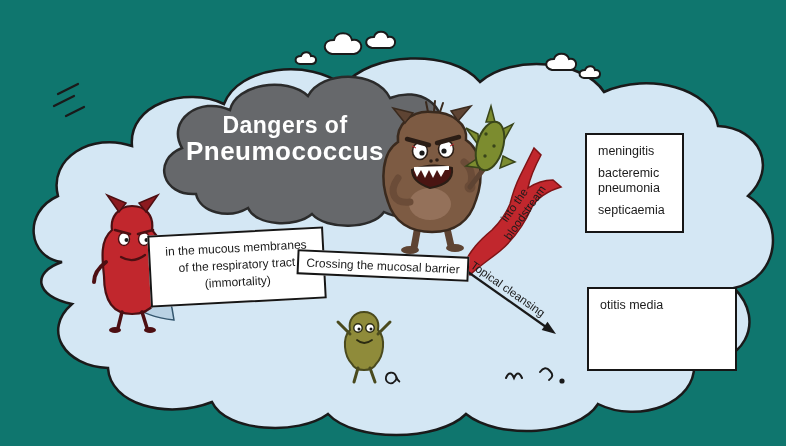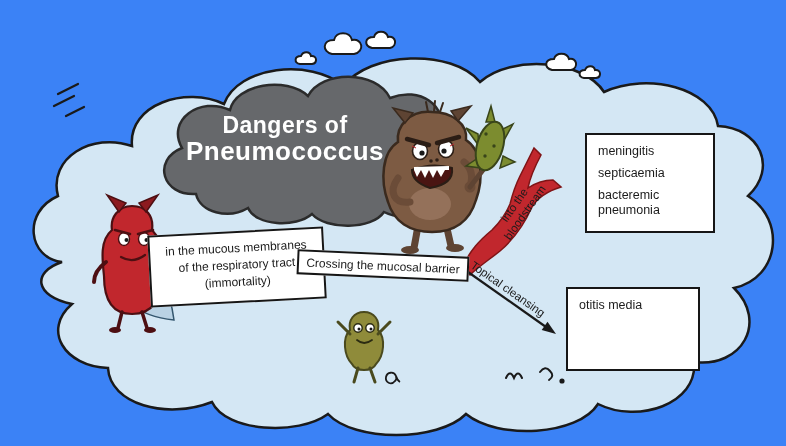--- a/index.html
+++ b/index.html
@@ -1,17 +1,17 @@
 <!DOCTYPE html>
 <html><head>
 <meta charset="utf-8">
 <style>
   html,body{margin:0;padding:0;background:#ffffff;}
   .stage{
-    position:relative;width:786px;height:446px;overflow:hidden;background:#3b82f6;
+    position:relative;width:786px;height:446px;overflow:hidden;background:#0f766e;
     font-family:"Liberation Sans",sans-serif;color:#1b1b1b;
   }
   .art{position:absolute;left:0;top:0;}
   .title{
     position:absolute;left:173px;top:112px;width:224px;text-align:center;
     color:#ffffff;font-weight:bold;letter-spacing:.5px;line-height:26px;
   }
   .title .t1{font-size:23px;display:block;}
   .title .t2{font-size:26px;display:block;}
   .box{
@@ -19,22 +19,22 @@
   }
   .left-box{
     left:149px;top:231px;width:176px;min-height:72px;padding:7px 4px;
     transform:rotate(-3deg);text-align:center;font-size:12px;line-height:17px;
   }
   .banner{
     left:297px;top:253px;width:172px;height:25px;transform:rotate(2.5deg);
     display:flex;align-items:center;justify-content:center;font-size:12px;
   }
   .disease-box{font-size:12.5px;line-height:15px;padding:9px 8px 6px 11px;}
-  .invasive-box{left:585px;top:133px;width:130px;min-height:82px;}
-  .local-box{left:566px;top:287px;width:134px;min-height:84px;}
+  .invasive-box{left:585px;top:133px;width:99px;min-height:82px;}
+  .local-box{left:587px;top:287px;width:150px;min-height:84px;}
   .disease{margin-bottom:7px;}
   .rot-label{position:absolute;font-size:11.5px;text-align:center;color:#1b1b1b;}
   .bloodstream-label{left:468px;top:196px;width:104px;line-height:13px;transform:rotate(-55deg);}
   .topical-label{left:450px;top:283px;width:116px;transform:rotate(35deg);}
 </style>
 </head>
 <body>
 
 <div class="stage">
 
@@ -184,21 +184,21 @@
   <div class="rot-label bloodstream-label">
     <div>into the</div>
     <div>bloodstream</div>
   </div>
   <div class="rot-label topical-label">
     <span>Topical cleansing</span>
   </div>
 
   <div class="box disease-box invasive-box">
     <div class="disease">meningitis</div>
+    <div class="disease">bacteremic pneumonia</div>
     <div class="disease">septicaemia</div>
-    <div class="disease">bacteremic pneumonia</div>
   </div>
 
   <div class="box disease-box local-box">
     <div class="disease">otitis media</div>
   </div>
 
 </div>
 
 </body></html>

